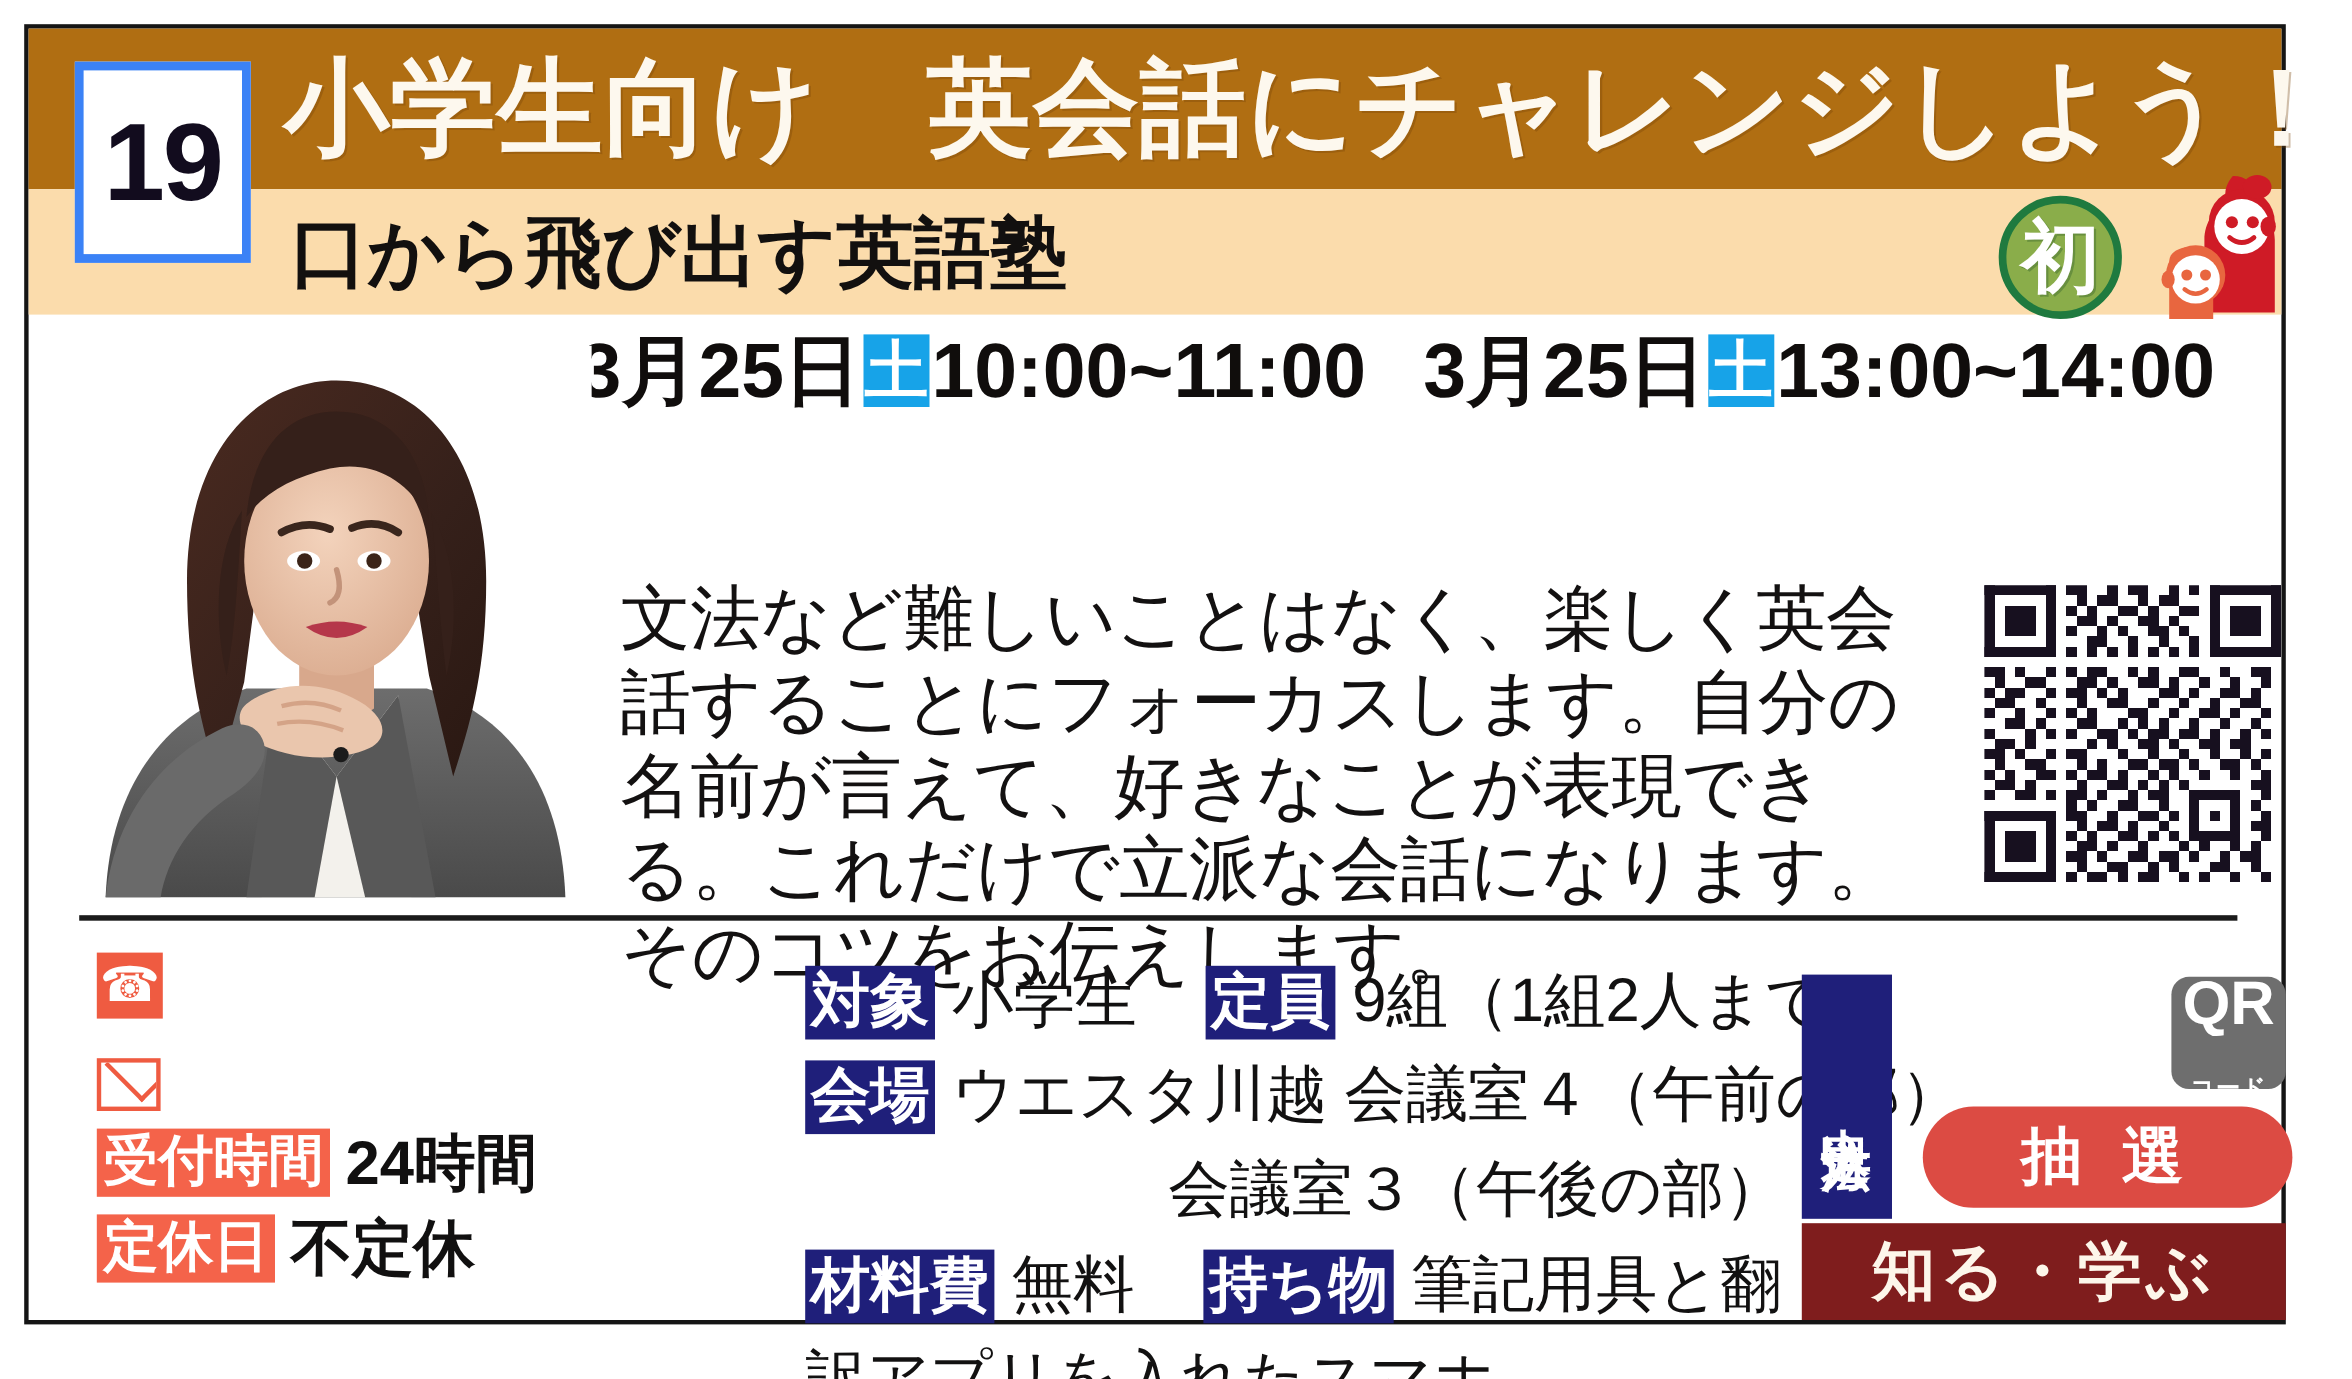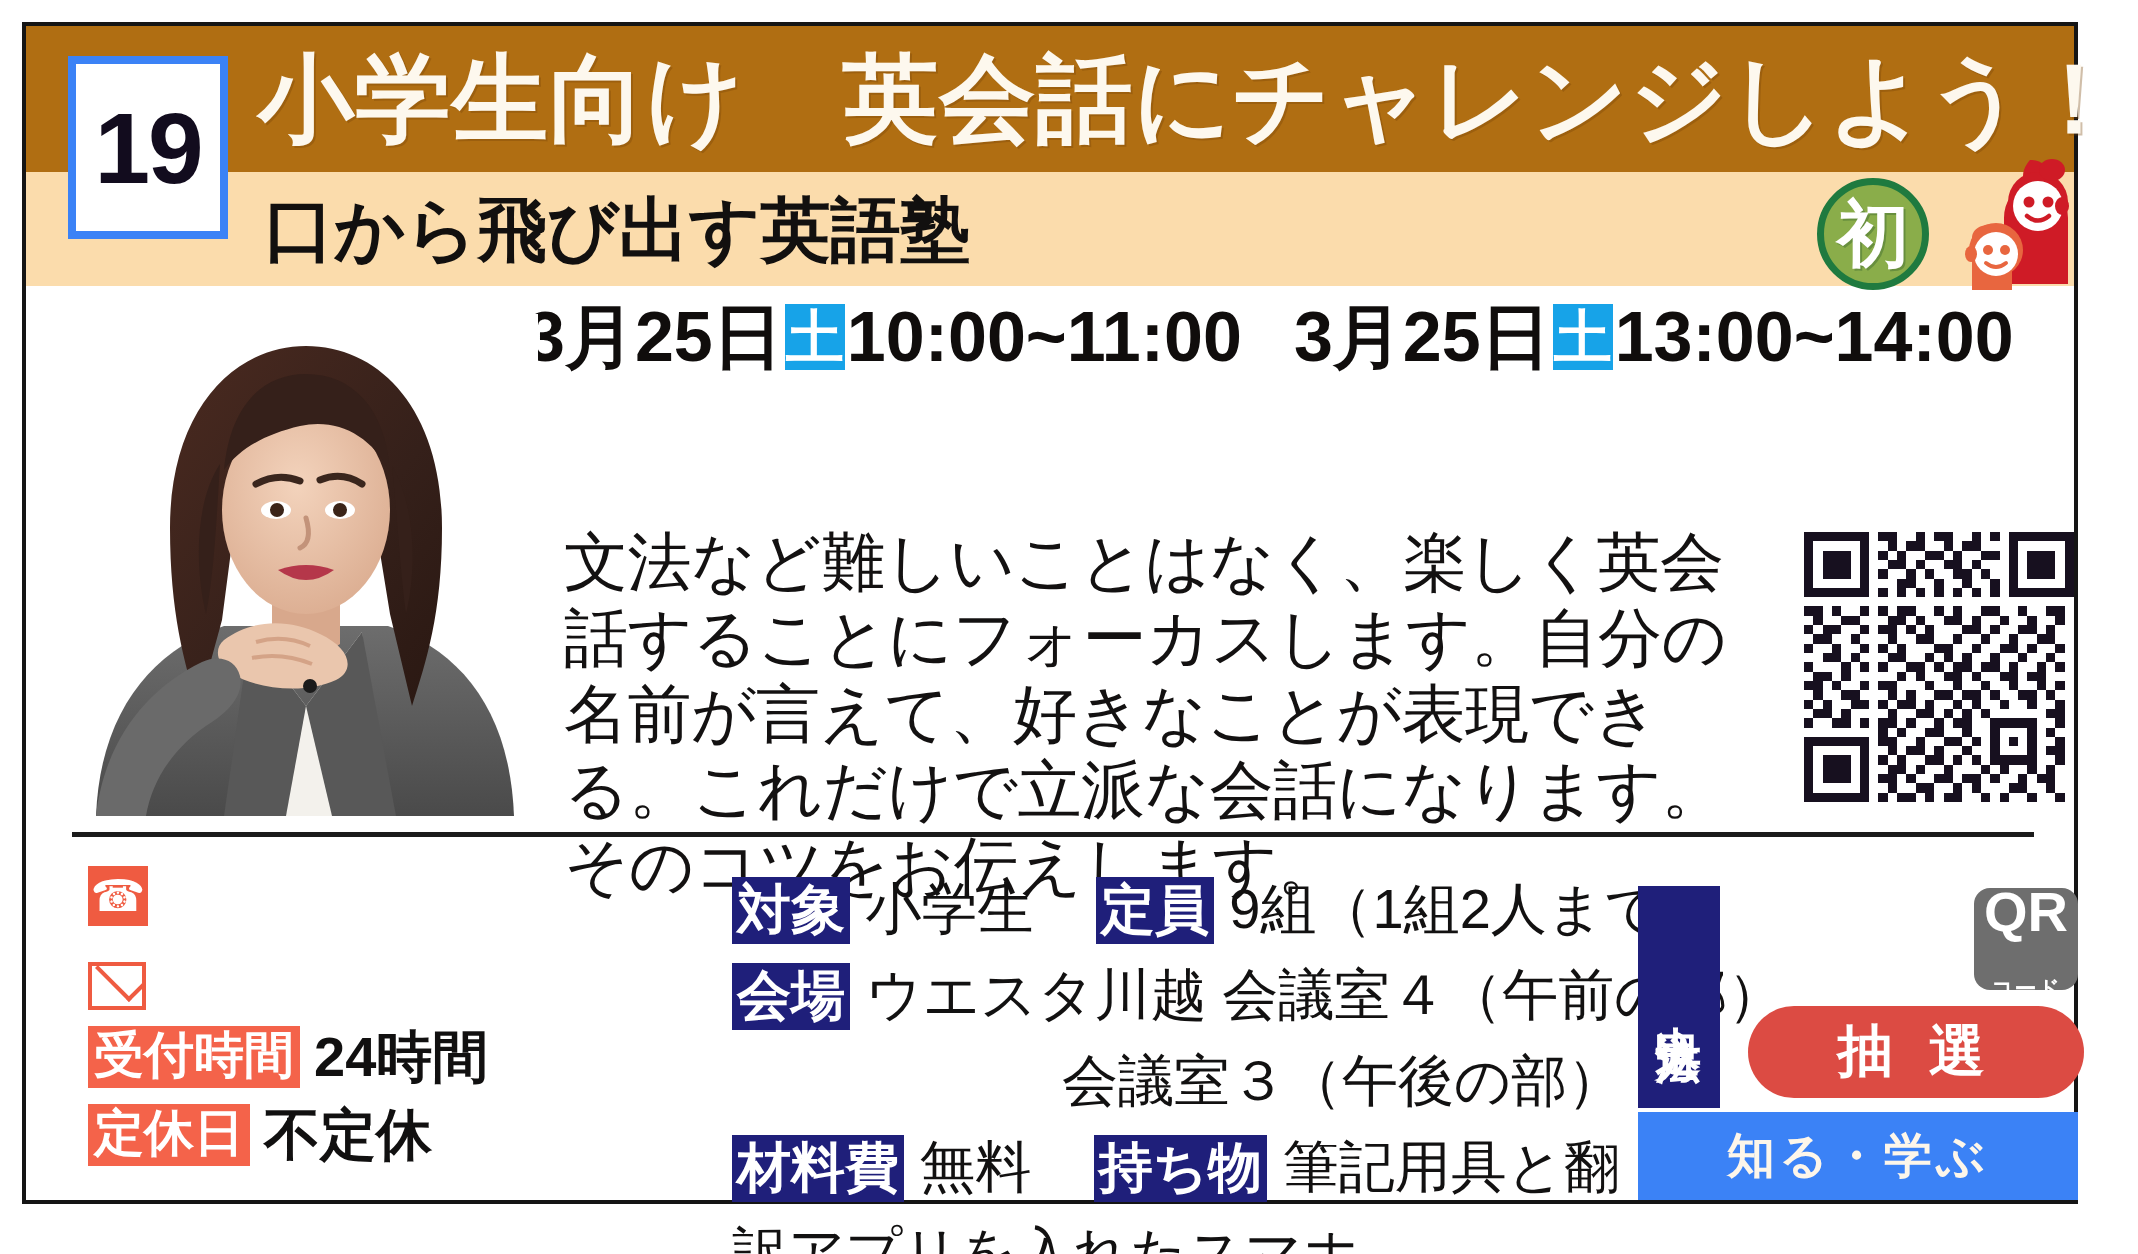--- a/index.html
+++ b/index.html
@@ -316,23 +316,23 @@
     justify-content: center;
     letter-spacing: 10px;
     box-sizing: border-box;
   }
   #category-bar {
     position: absolute;
     left: 1612px;
     top: 1086px;
     width: 440px;
     height: 88px;
-    background: #3b82f6;
+    background: #7f1d1d;
     color: #fdf6ea;
-    font-size: 48px;
+    font-size: 58px;
     font-weight: bold;
     display: flex;
     align-items: center;
     justify-content: center;
     letter-spacing: 4px;
     box-sizing: border-box;
   }
 </style>
 </head>
 <body>

